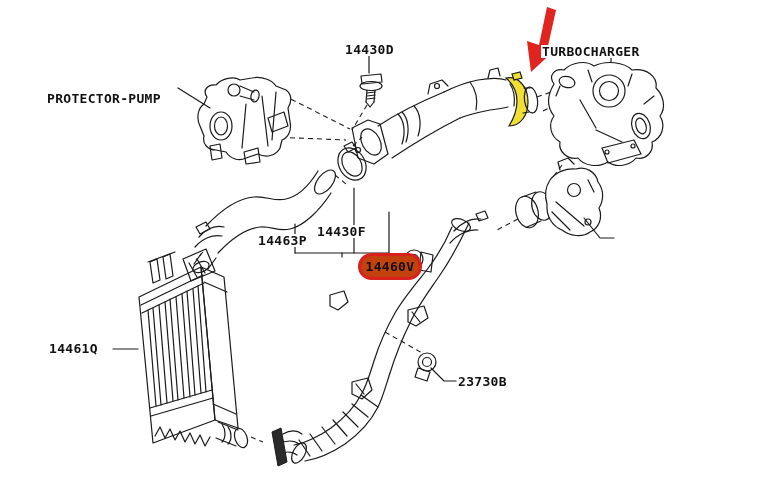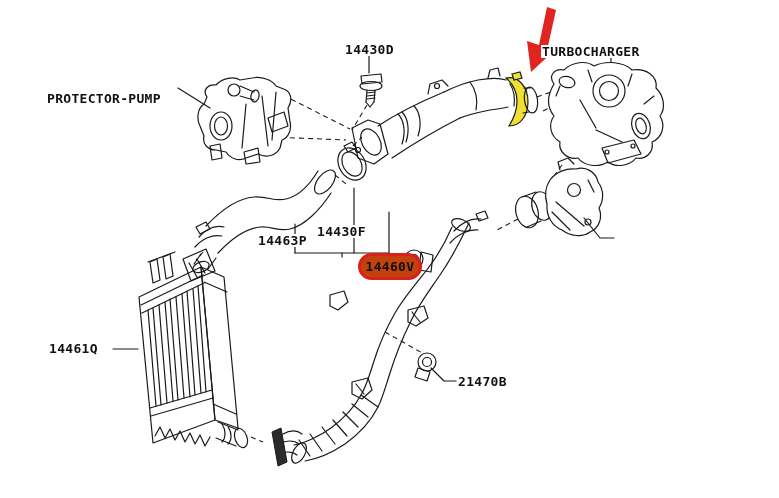--- a/index.html
+++ b/index.html
@@ -236,19 +236,19 @@
       <polyline class="ink" points="614,238 600,238 584,218"></polyline>
     </g>
   </svg>
 
   <div class="lbl" style="left:46px;top:92px">PROTECTOR-PUMP</div>
   <div class="lbl" style="left:344px;top:43px">14430D</div>
   <div class="lbl" style="left:541px;top:45px">TURBOCHARGER</div>
   <div class="lbl" style="left:257px;top:234px">14463P</div>
   <div class="lbl" style="left:316px;top:225px">14430F</div>
   <div class="lbl" style="left:48px;top:342px">14461Q</div>
-  <div class="lbl" style="left:457px;top:375px">21470B</div>
+  <div class="lbl" style="left:457px;top:375px">23730B</div>
 
   <div class="callout-ring">
     <span class="lbl">14460V</span>
   </div>
 
 </div>
 
 </body></html>

